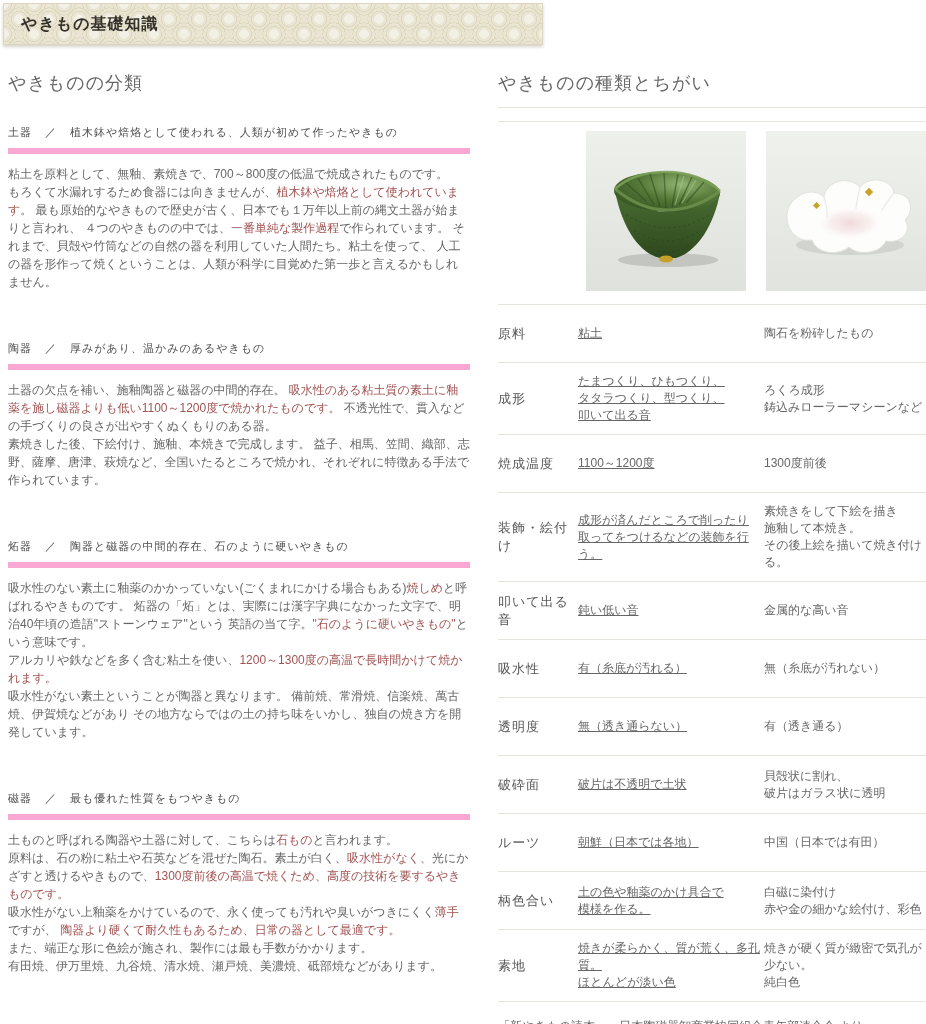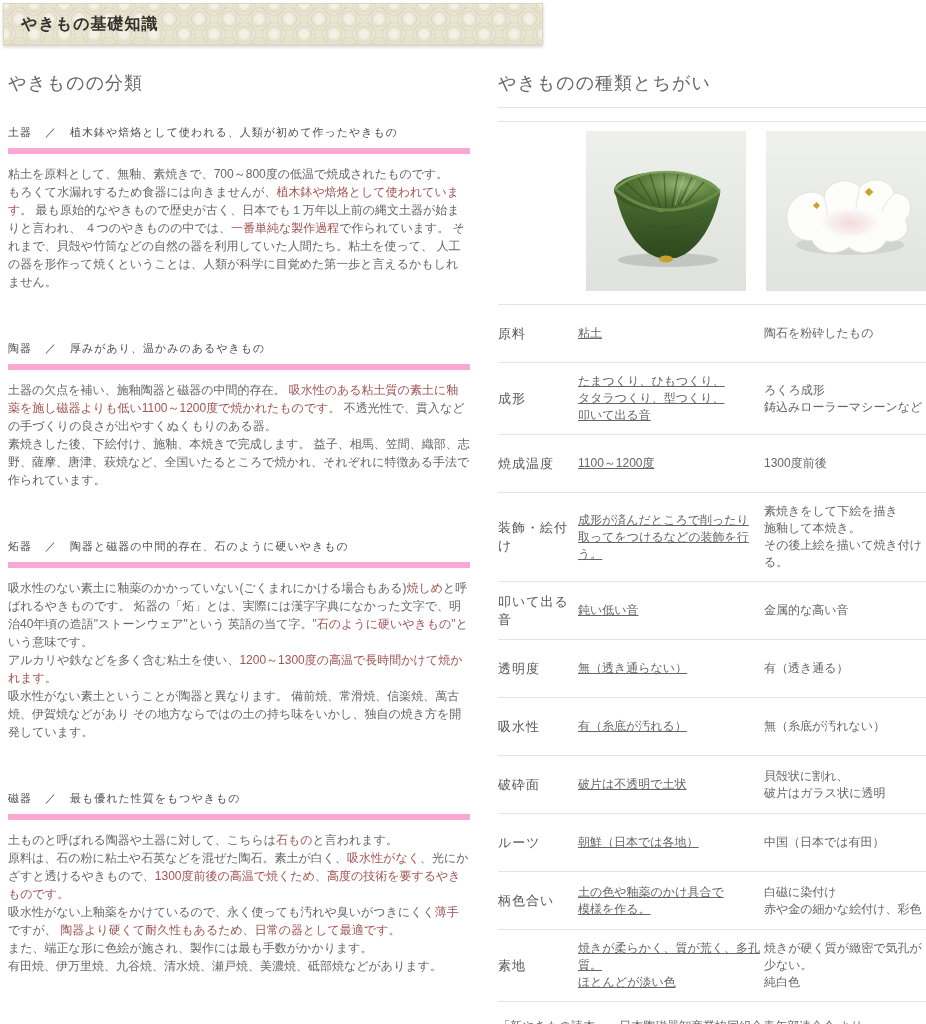--- a/index.html
+++ b/index.html
@@ -255,36 +255,36 @@
     <div class="rlabel">叩いて出る音</div>
     <div class="ccell ccell-toki">
               <div>鈍い低い音</div>
             </div>
     <div class="ccell ccell-jiki">
               <div>金属的な高い音</div>
             </div>
   </div>
 
   <div class="trow">
+    <div class="rlabel">吸水性</div>
+    <div class="ccell ccell-toki">
+              <div>有（糸底が汚れる）</div>
+            </div>
+    <div class="ccell ccell-jiki">
+              <div>無（糸底が汚れない）</div>
+            </div>
+  </div>
+
+  <div class="trow">
     <div class="rlabel">透明度</div>
     <div class="ccell ccell-toki">
               <div>無（透き通らない）</div>
             </div>
     <div class="ccell ccell-jiki">
               <div>有（透き通る）</div>
-            </div>
-  </div>
-
-  <div class="trow">
-    <div class="rlabel">吸水性</div>
-    <div class="ccell ccell-toki">
-              <div>有（糸底が汚れる）</div>
-            </div>
-    <div class="ccell ccell-jiki">
-              <div>無（糸底が汚れない）</div>
             </div>
   </div>
 
   <div class="trow">
     <div class="rlabel">破砕面</div>
     <div class="ccell ccell-toki">
               <div>破片は不透明で土状</div>
             </div>
     <div class="ccell ccell-jiki">
               <div>貝殻状に割れ、</div>

